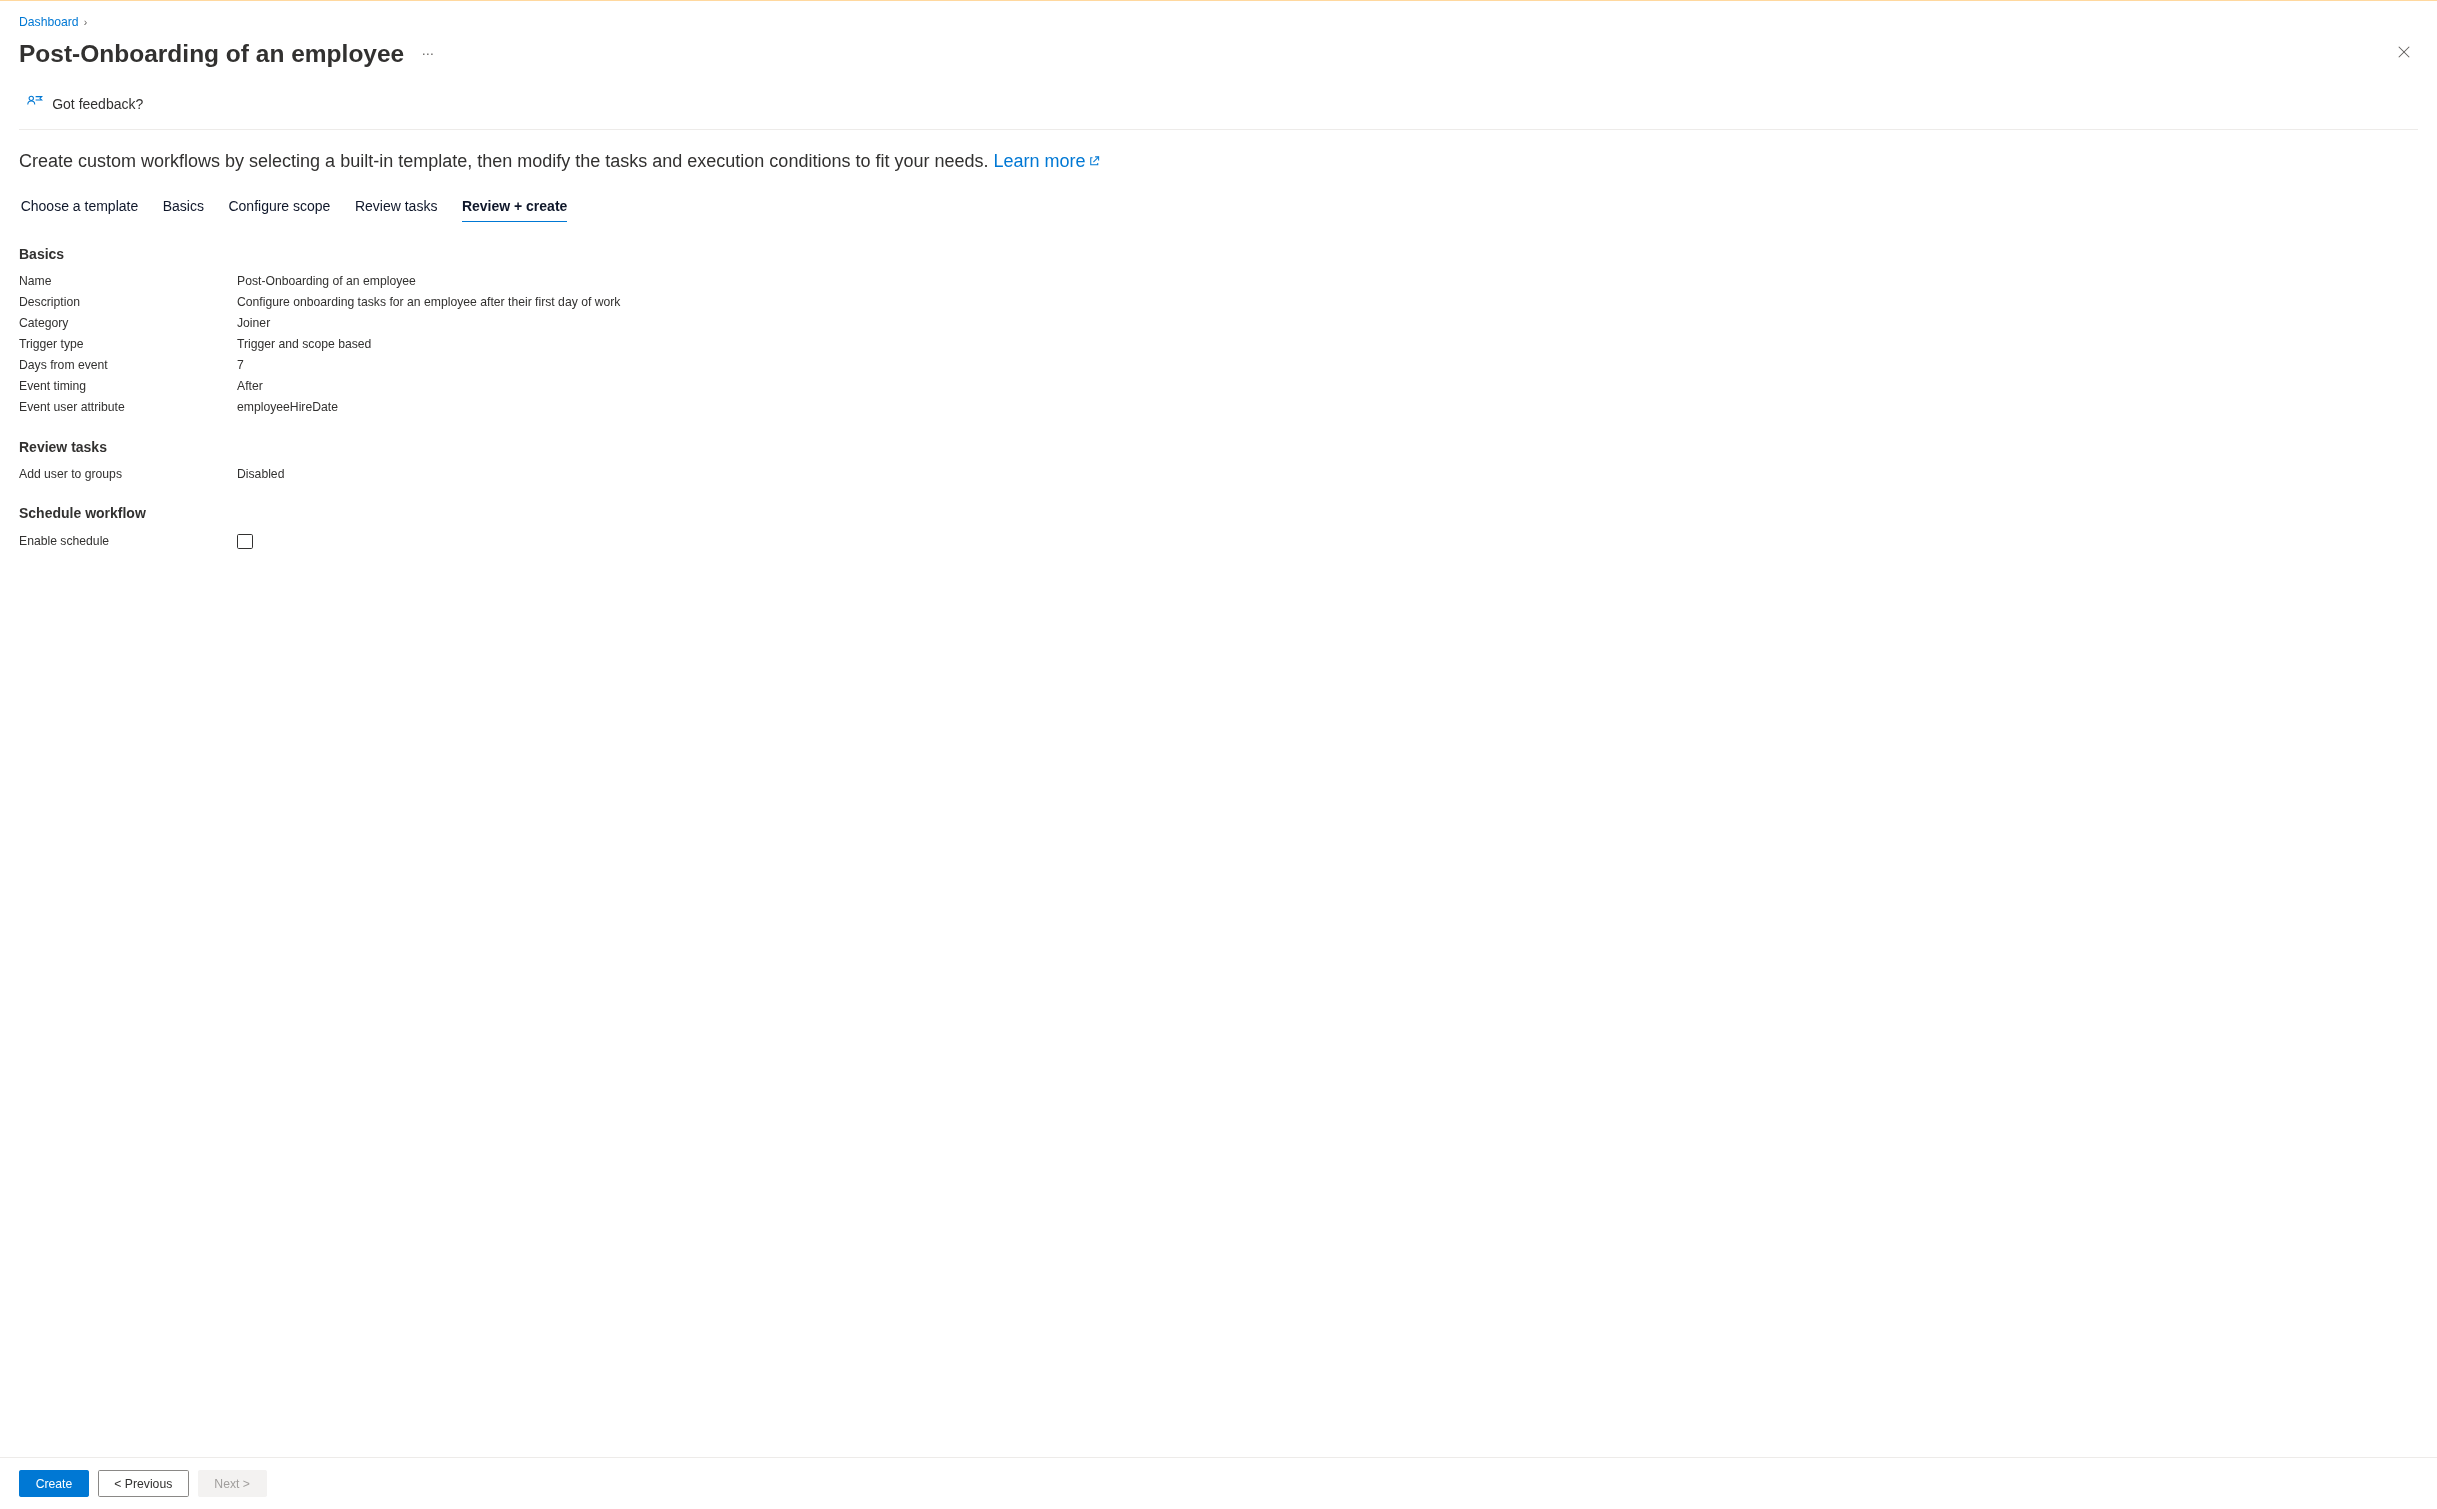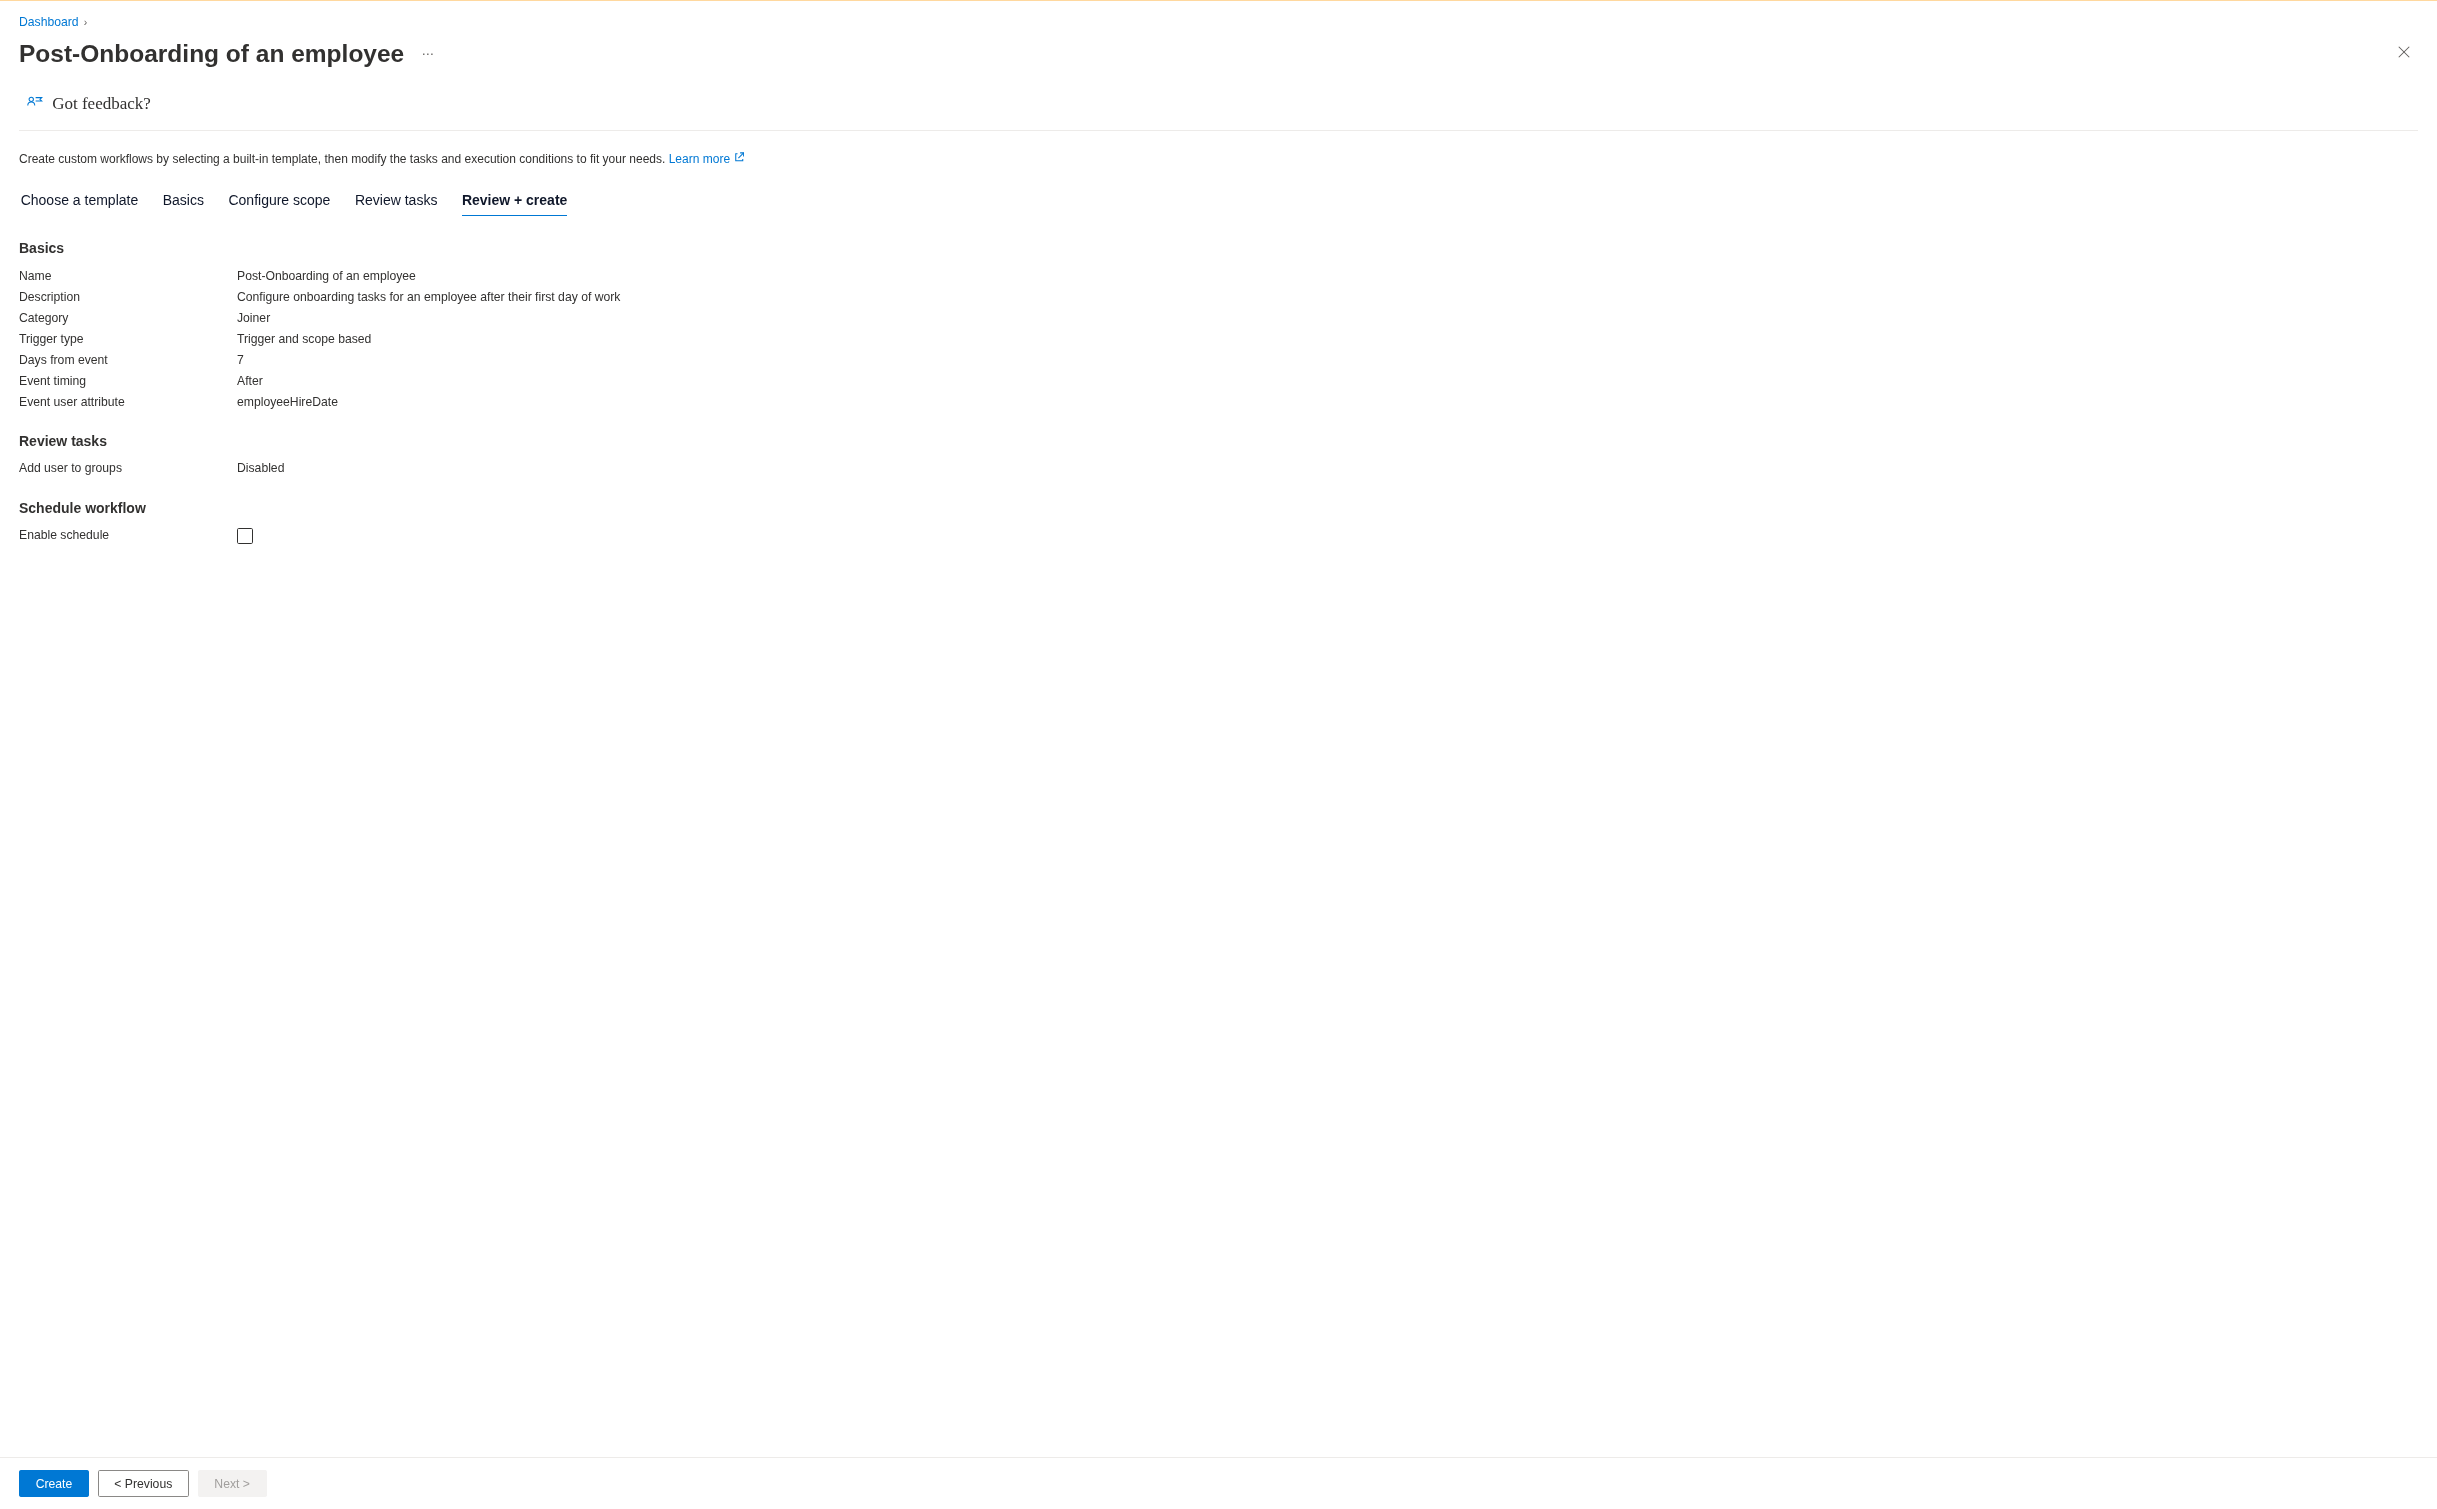--- a/index.html
+++ b/index.html
@@ -73,25 +73,24 @@
       border-bottom: 0.9px solid #edebe9;
       margin-bottom: 21px;
       cursor: pointer;
       padding-left: 7px;
     }
     .feedback-icon {
       color: #0078d4;
     }
     .feedback-text {
       color: #323130;
-      font-size: 17px;
-      font-family: Liberation Serif, serif;
+      font-size: 14px;
     }
     .description-row {
-      font-size: 12px;
+      font-size: 18px;
       color: #323130;
       margin-bottom: 19px;
     }
     .learn-more {
       color: #0078d4;
       text-decoration: none;
       display: inline-flex;
       align-items: center;
       gap: 3.5px;
     }

